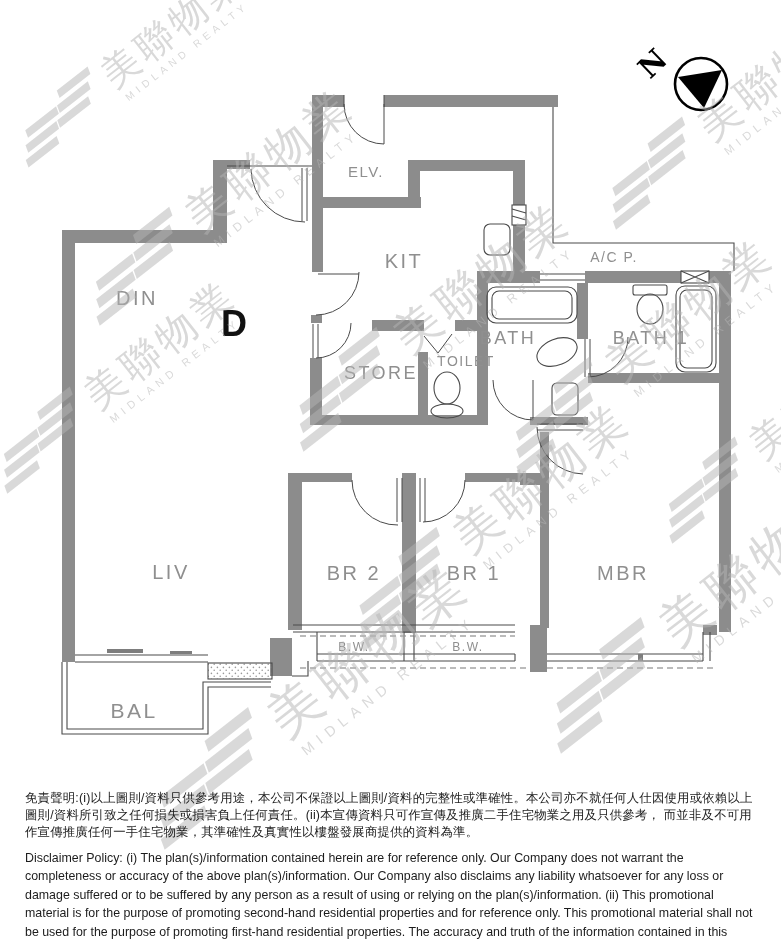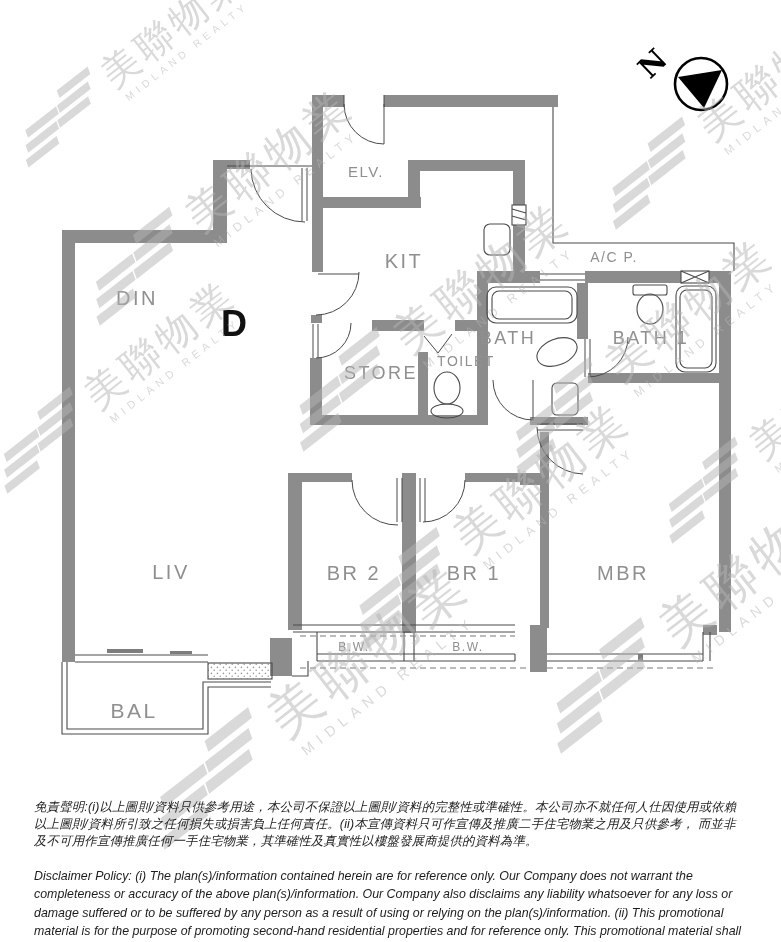--- a/index.html
+++ b/index.html
@@ -4,21 +4,21 @@
 <style>
   html,body{margin:0;padding:0;background:#ffffff;}
   body{width:781px;height:942px;position:relative;overflow:hidden;font-family:"Liberation Sans",sans-serif;}
   #plan{position:absolute;left:0;top:0;}
   .room-label{fill:#8f8f8f;font-family:"Liberation Sans",sans-serif;letter-spacing:2.5px;}
   .small-label{fill:#8f8f8f;font-family:"Liberation Sans",sans-serif;letter-spacing:1.5px;}
   .unit-label{fill:#111;font-family:"Liberation Sans",sans-serif;font-weight:bold;}
   .wm{position:absolute;width:330px;height:110px;pointer-events:none;opacity:.5;}
   .wm svg{width:100%;height:100%;overflow:visible;}
   #disclaimer{position:absolute;left:17px;right:16px;top:782px;color:#1c1c1c;}
-  #disclaimer p{margin:17px;font-style:italic;}
+  #disclaimer p{margin:8px;}
   #disclaimer .zh{font-size:12.4px;line-height:1.36;letter-spacing:0.2px;}
   #disclaimer .en{font-size:12.4px;line-height:1.5;margin-top:2px;}
 </style>
 </head>
 <body>
 
 <svg id="plan" width="781" height="780" viewBox="0 0 781 780" xmlns="http://www.w3.org/2000/svg">
   <defs>
     <pattern id="dots" width="6" height="6" patternUnits="userSpaceOnUse">
       <circle cx="1.4" cy="1.4" r="0.8" fill="#9a9a9a"></circle>

